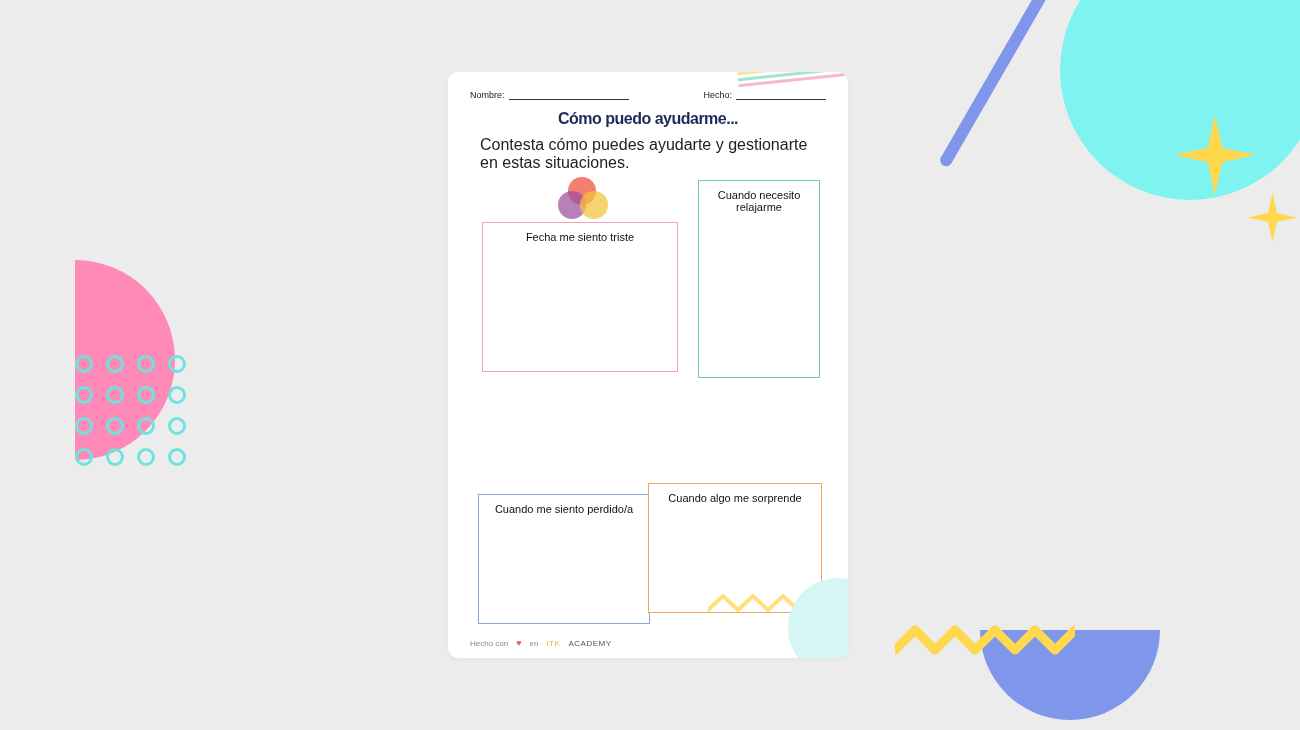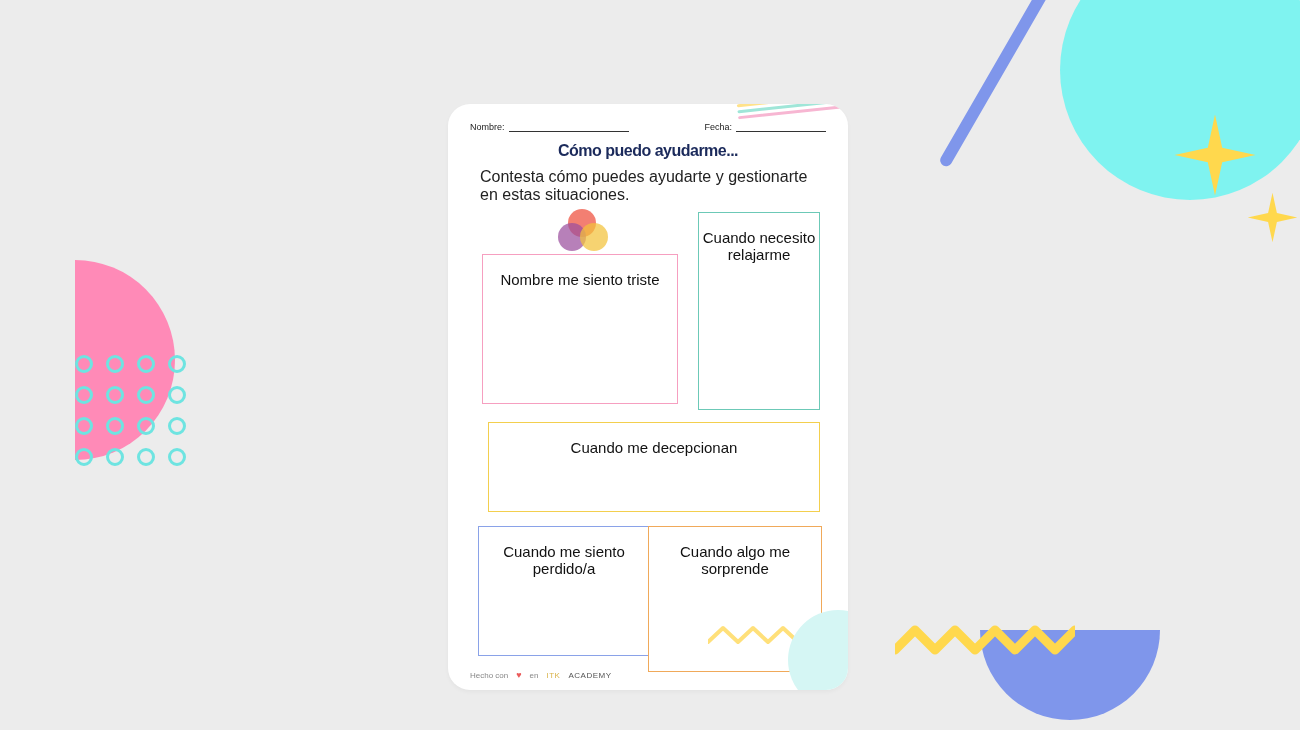--- a/index.html
+++ b/index.html
@@ -62,25 +62,24 @@
     bottom: 70px; right: 225px;
     width: 180px; height: 40px;
   }
 
   
   .sheet {
     position: absolute;
     left: 448px; top: 72px;
     width: 400px; height: 586px;
     background: #fff;
-    border-radius: 22px;
+    border-radius: 10px;
     box-shadow: 0 2px 4px rgba(0,0,0,0.04);
     padding: 18px 22px 12px 22px;
     overflow: hidden;
-    margin-top: 32px;
   }
   .namebar {
     display: flex; justify-content: space-between;
     font-size: 9px; color: #222;
     margin-bottom: 10px;
   }
   .namebar .fld { display: flex; align-items: flex-end; gap: 4px; }
   .namebar .line {
     display: inline-block; border-bottom: 1px solid #333;
     height: 9px;
@@ -102,43 +101,43 @@
     font-size: 16px;
     color: #222;
     margin-bottom: 8px;
     padding-left: 10px;
   }
 
   .boxes { position: relative; width: 100%; height: 460px; }
   .box {
     position: absolute;
     background: #fff;
-    font-size: 15px;
+    font-size: 11px;
     color: #111;
     text-align: center;
-    padding-top: 16px;
+    padding-top: 8px;
   }
   .b1 { 
     left: 12px; top: 42px; width: 196px; height: 150px;
     border: 1.5px solid #f69fc0;
   }
   .b2 { 
     left: 228px; top: 0px; width: 122px; height: 198px;
     border: 1.5px solid #6cc9b7;
   }
   .b3 { 
     left: 18px; top: 210px; width: 332px; height: 90px;
     border: 1.5px solid #f3cf4e;
   }
   .b4 { 
     left: 8px; top: 314px; width: 172px; height: 130px;
     border: 1.5px solid #8aa2e8;
   }
   .b5 { 
-    left: 178px; top: 314px; width: 174px; height: 146px;
+    left: 178px; top: 303px; width: 174px; height: 130px;
     border: 1.5px solid #f0a95a;
   }
 
   .venn { position: absolute; left: 88px; top: -3px; width: 58px; height: 44px; }
   .venn span { position: absolute; width: 28px; height: 28px; border-radius: 50%; opacity: 0.72; }
   .venn .v1 { background:#ef4e3b; left: 10px; top: 0; }
   .venn .v2 { background:#9b4f9e; left: 0; top: 14px; }
   .venn .v3 { background:#f2c23a; left: 22px; top: 14px; }
 
   .footer {
@@ -213,44 +212,41 @@
     <span style="background:#9fe6d8"></span>
     <span style="background:#f7b6d2"></span>
   </div>
 
   <div class="namebar">
     <div class="fld">
       <span>Nombre:</span>
       <span class="line name"></span>
     </div>
     <div class="fld">
-      <span>Fecha:</span>
+      <span>Hecho:</span>
       <span class="line date"></span>
     </div>
   </div>
 
   <h1 class="title">Cómo puedo ayudarme...</h1>
   <p class="subtitle">Contesta cómo puedes ayudarte y gestionarte en estas situaciones.</p>
 
   <div class="boxes">
 
     <div class="venn">
       <span class="v1"></span>
         <span class="v2"></span>
         <span class="v3"></span>
     </div>
 
     <div class="box b1">
-      <div>Nombre me siento triste</div>
+      <div>Fecha me siento triste</div>
     </div>
     <div class="box b2">
       <div>Cuando necesito relajarme</div>
-    </div>
-    <div class="box b3">
-      <div>Cuando me decepcionan</div>
     </div>
     <div class="box b4">
       <div>Cuando me siento perdido/a</div>
     </div>
     <div class="box b5">
       <div>Cuando algo me sorprende</div>
     </div>
   </div>
 
   <svg class="sheet-zig" viewBox="0 0 150 30">

